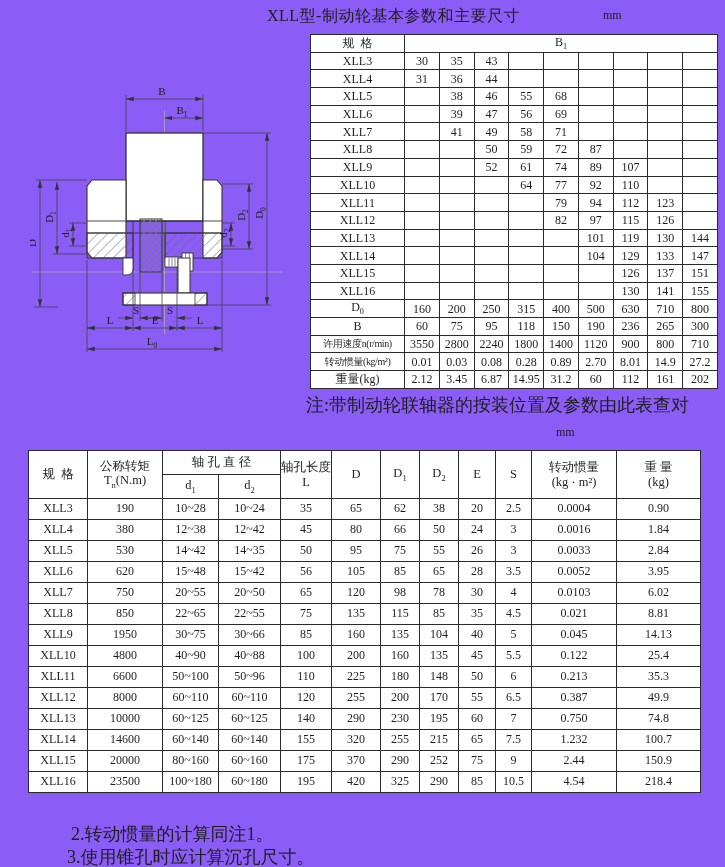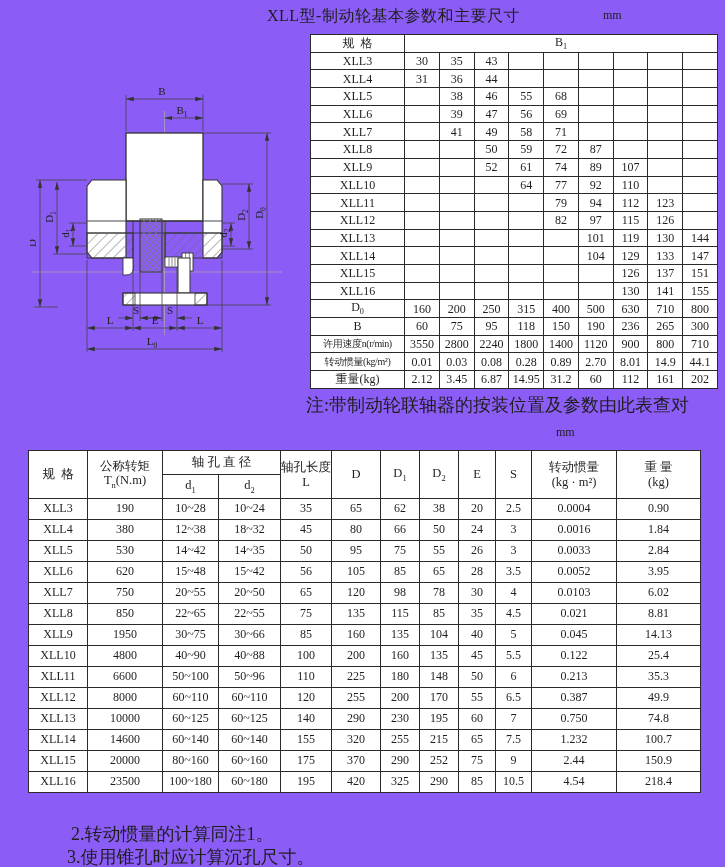--- a/index.html
+++ b/index.html
@@ -367,21 +367,21 @@
         <tr>
           <td class="lbl small"><span>转动惯量(kg/m²)</span></td>
           <td>0.01</td>
           <td>0.03</td>
           <td>0.08</td>
           <td>0.28</td>
           <td>0.89</td>
           <td>2.70</td>
           <td>8.01</td>
           <td>14.9</td>
-          <td>44.1</td>
+          <td>27.2</td>
         </tr>
         <tr>
           <td class="lbl"><span>重量(kg)</span></td>
           <td>2.12</td>
           <td>3.45</td>
           <td>6.87</td>
           <td>14.95</td>
           <td>31.2</td>
           <td>60</td>
           <td>112</td>
@@ -439,21 +439,21 @@
           <td>38</td>
           <td>20</td>
           <td>2.5</td>
           <td>0.0004</td>
           <td>0.90</td>
         </tr>
         <tr>
           <td>XLL4</td>
           <td>380</td>
           <td>12~38</td>
-          <td>18~32</td>
+          <td>12~42</td>
           <td>45</td>
           <td>80</td>
           <td>66</td>
           <td>50</td>
           <td>24</td>
           <td>3</td>
           <td>0.0016</td>
           <td>1.84</td>
         </tr>
         <tr>

